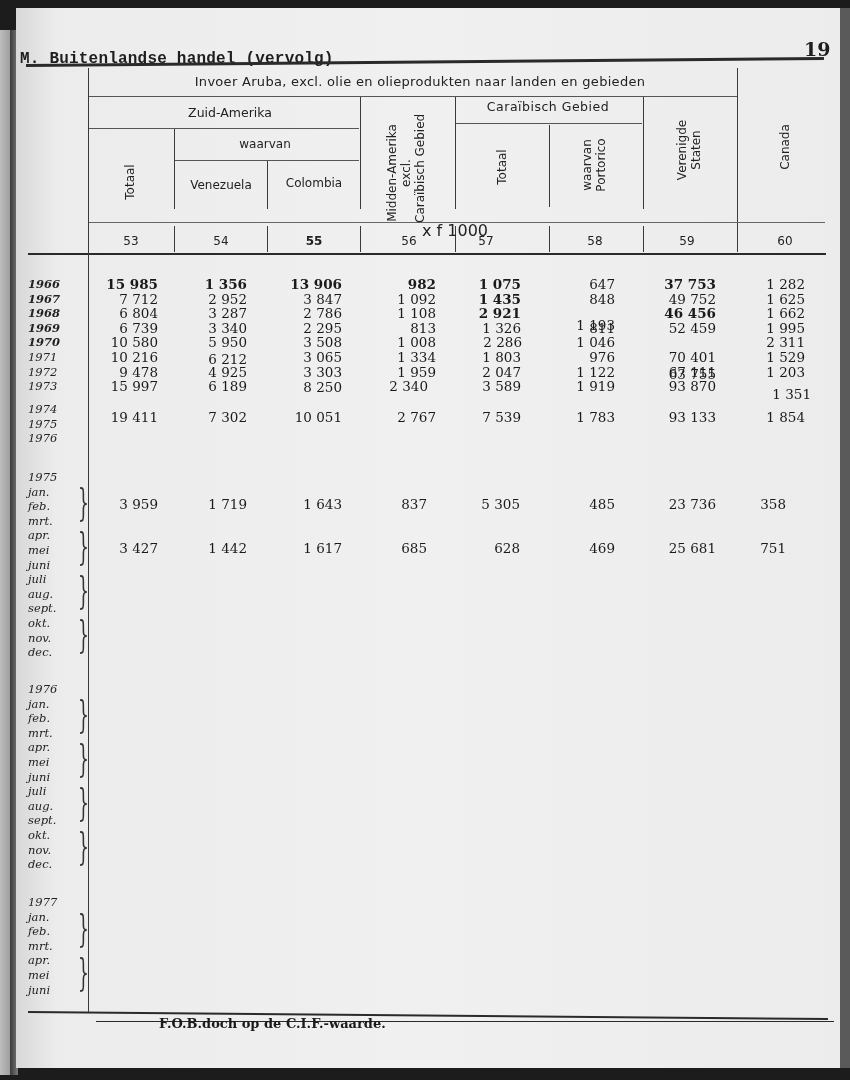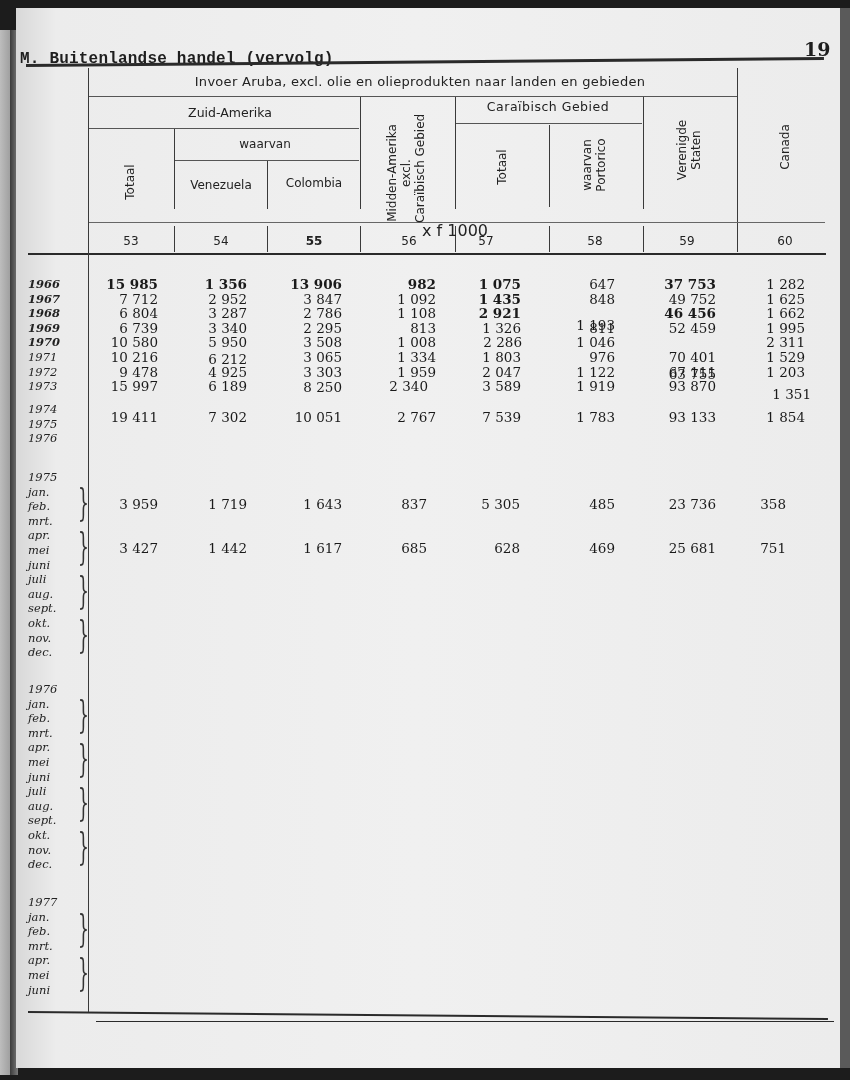--- a/index.html
+++ b/index.html
@@ -321,13 +321,16 @@
   <div class="rowlabel" style="top:924.2px;">feb.</div>
   <div class="rowlabel" style="top:938.8px;">mrt.</div>
   <div class="rowlabel" style="top:953.4px;">apr.</div>
   <div class="rowlabel" style="top:968px;">mei</div>
   <div class="rowlabel" style="top:982.6px;">juni</div>
 </div>
 <div class="brace" style="top:908px;">}</div>
 <div class="brace" style="top:952px;">}</div>
 
 <div class="note">
+  <div class="l2">
+    <span class="lbl"></span><span>F.O.B.doch op de C.I.F.-waarde.</span>
+  </div>
 </div>
 
 </body></html>

